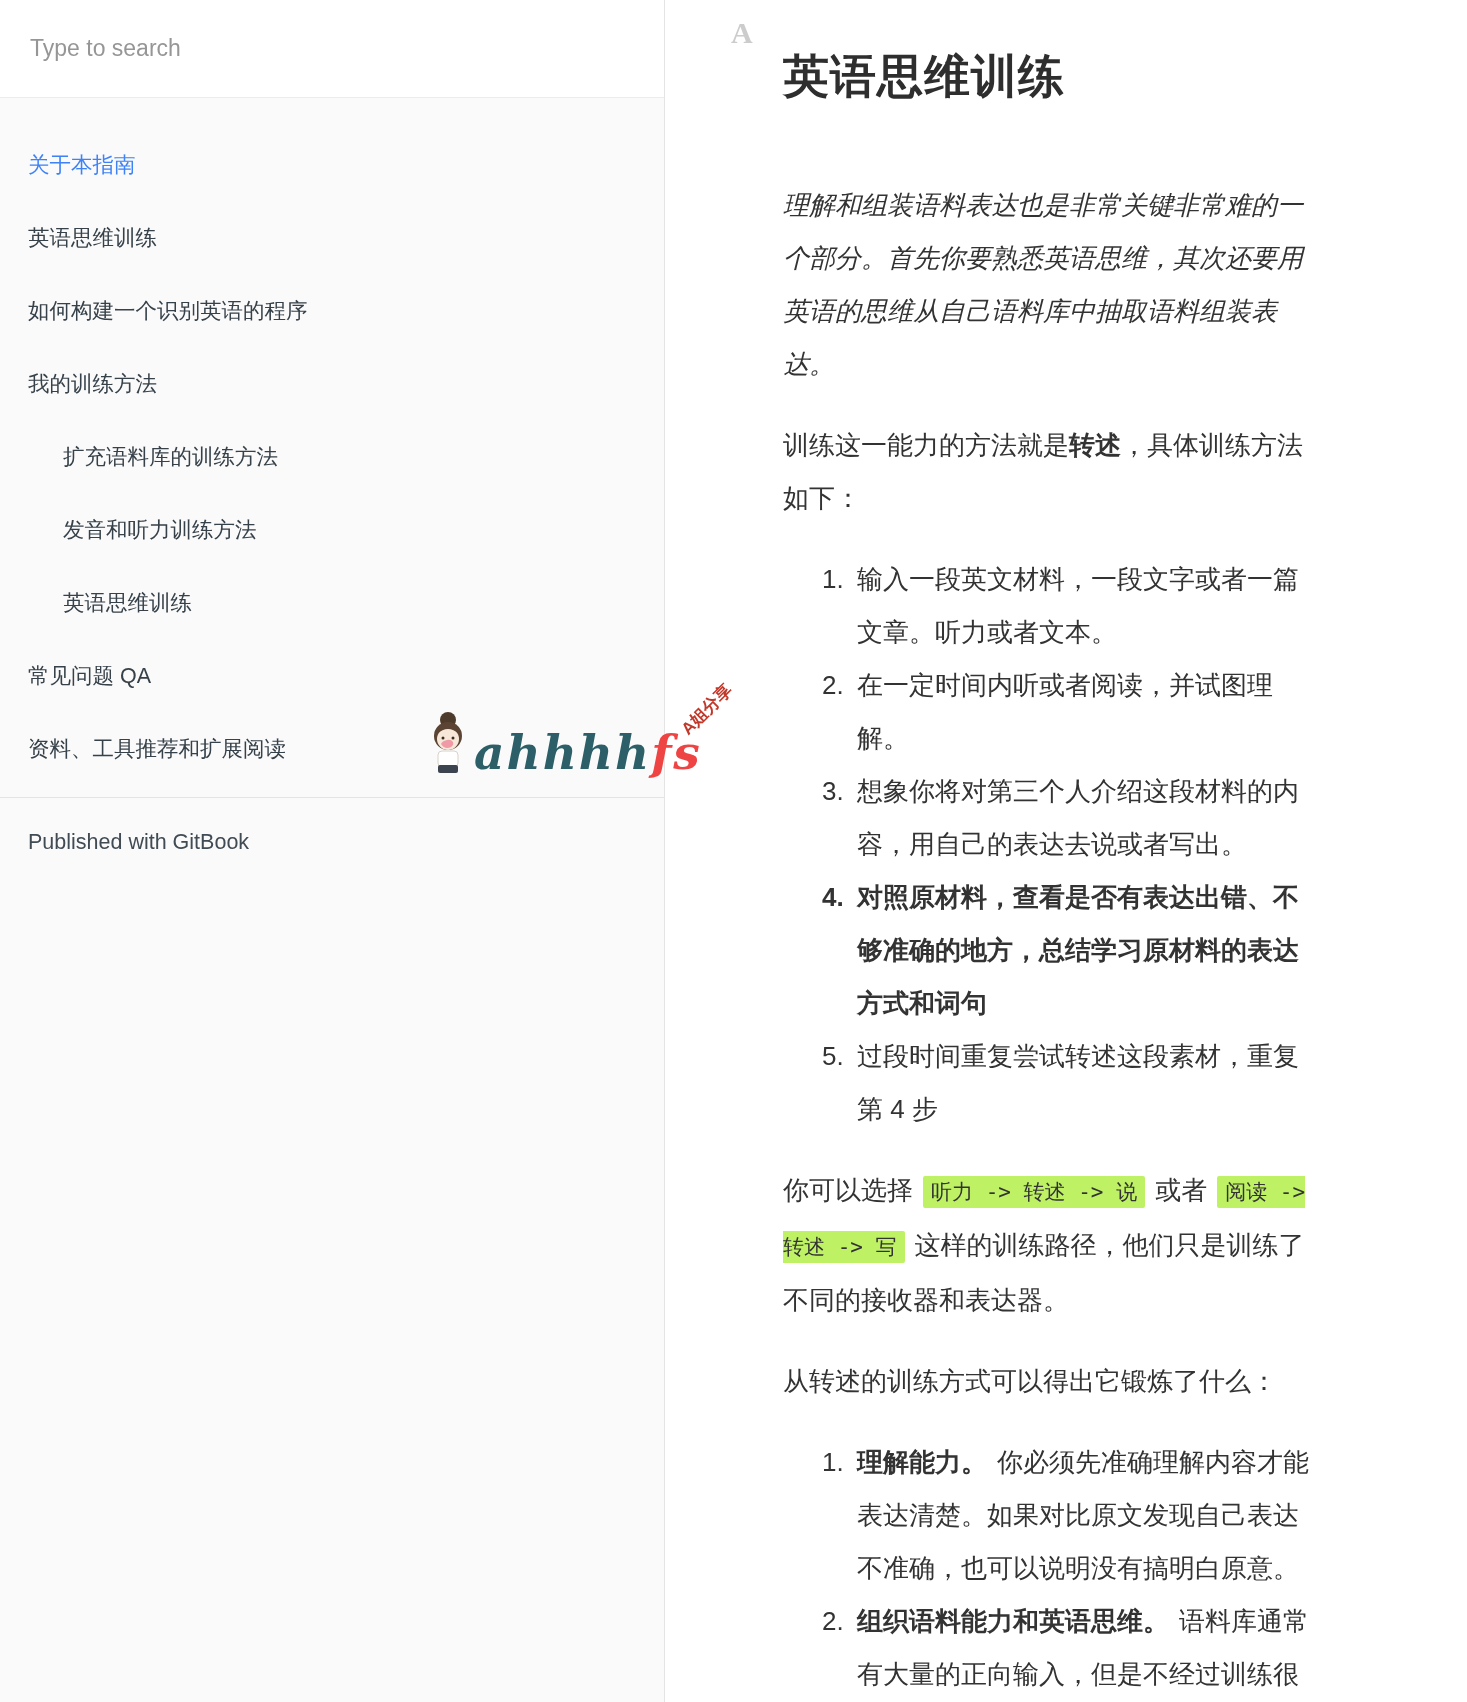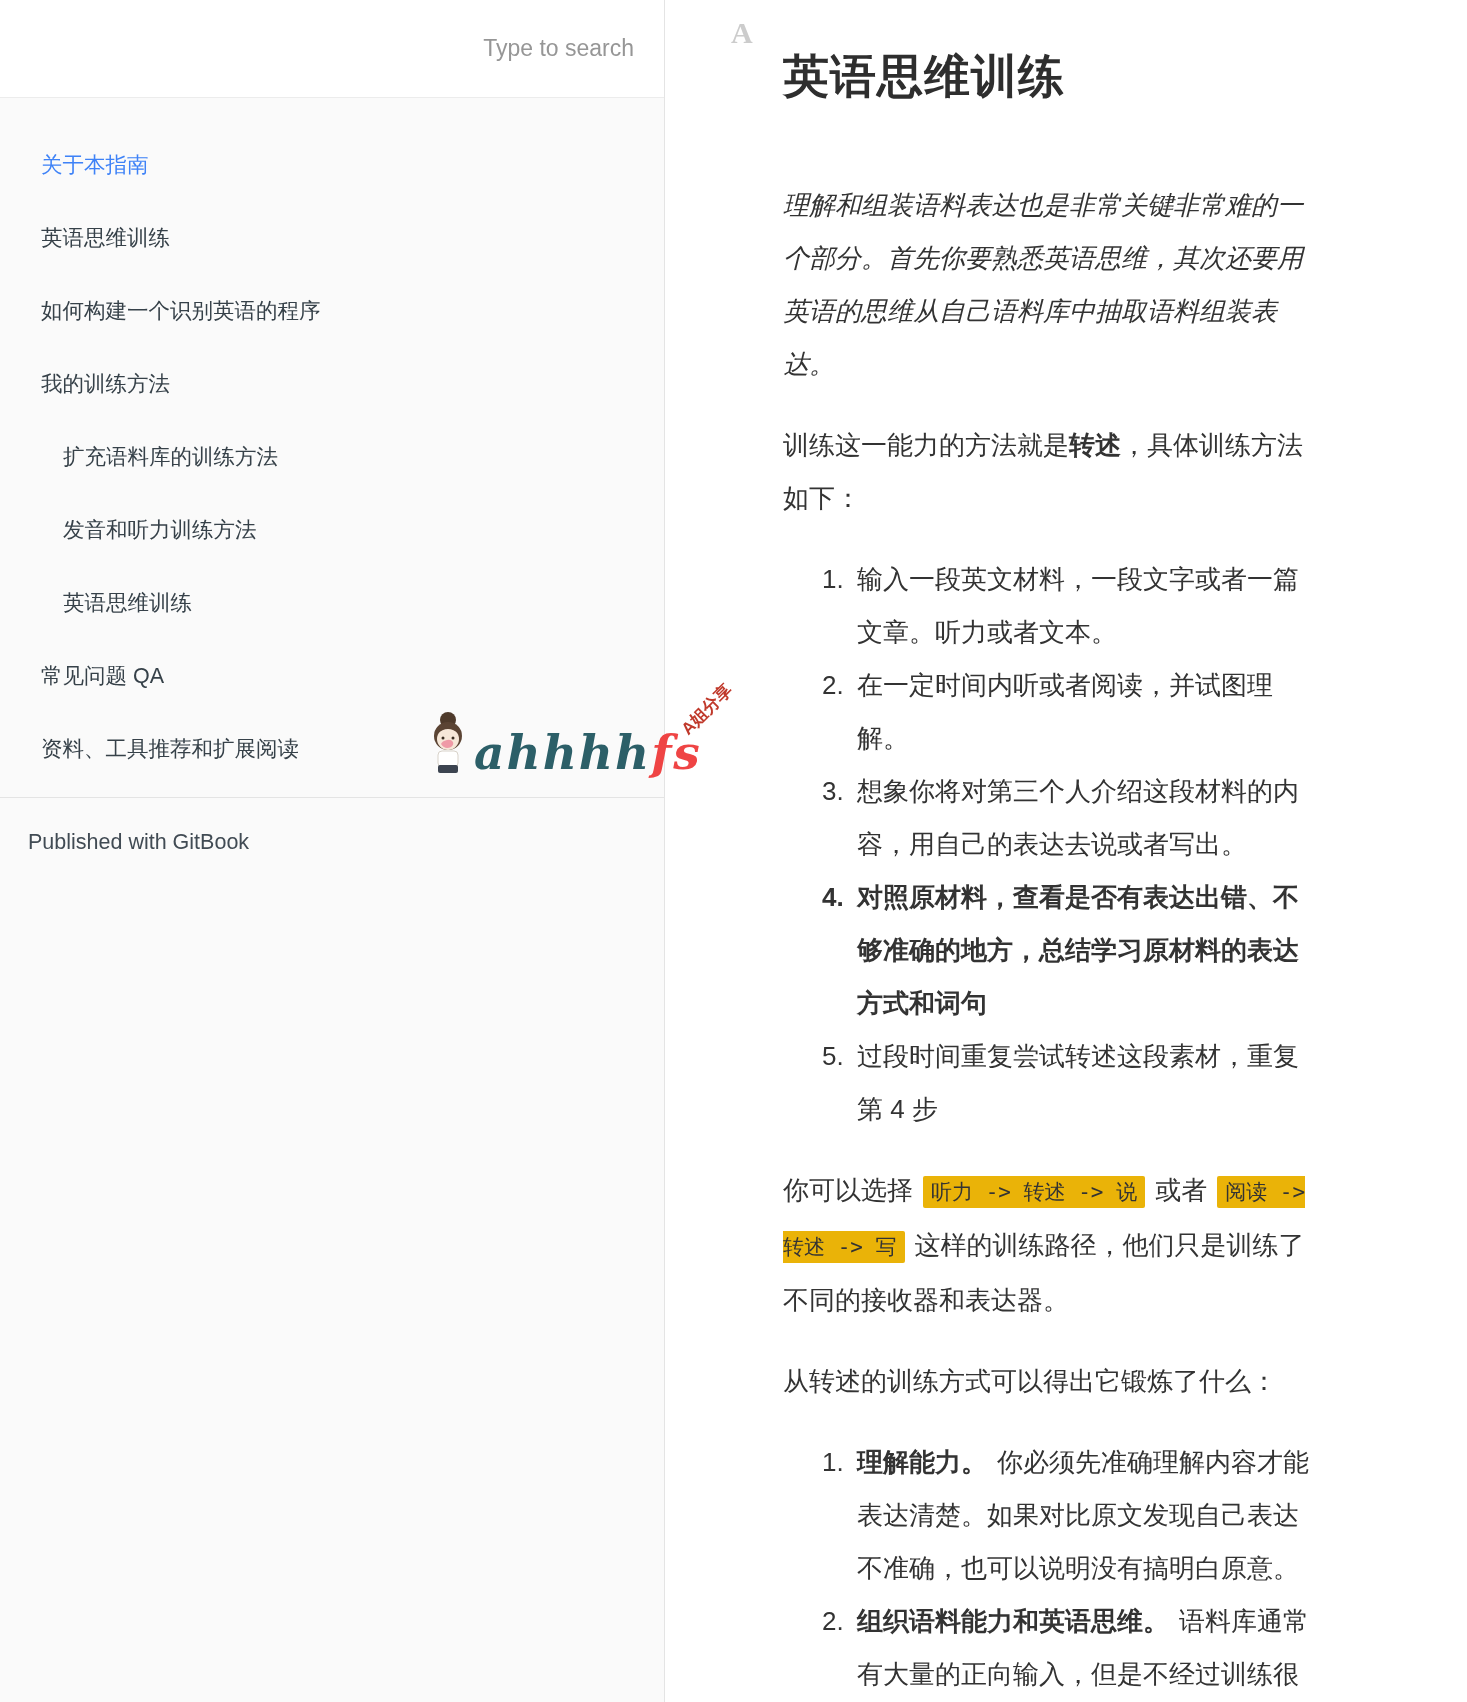--- a/index.html
+++ b/index.html
@@ -20,27 +20,26 @@
   .search {
     height:98px; background:#ffffff;
     border-bottom:1px solid #ececec;
     display:flex; align-items:center;
     padding:0 28px; box-sizing:border-box;
   }
   .search-input {
     border:none; outline:none; background:transparent;
     font-size:23px; color:#333; width:100%;
     font-family:"Liberation Sans","DejaVu Sans",sans-serif;
-    text-align:right;
   }
   .search-input::placeholder { color:#969696; }
   .nav ul { list-style:none; margin:30px 0 0 0; padding:0; }
   .nav li {
     height:73px; display:flex; align-items:center;
-    padding:0 41px; font-size:21.5px; color:#364149;
+    padding:0 28px; font-size:21.5px; color:#364149;
     cursor:pointer; box-sizing:border-box;
   }
   .nav li.indent { padding-left:63px; }
   .nav li.active { color:#3e82f7; }
   .nav-divider { margin-top:12px; border-top:1px solid #e4e4e4; }
   .gitbook-footer {
     padding:32px 28px; font-size:21.5px; color:#414b54; cursor:pointer;
   }
 
   
@@ -62,21 +61,21 @@
   .article p, .article ol {
     font-size:26px; line-height:53px; color:#333;
   }
   .article p { margin:28px 0; }
   .article p.lead { margin-top:76px;font-style:italic; }
   .article ol { margin:28px 0; padding-left:68px; }
   .article ol li { padding-left:6px; }
   .article .bold, .article strong { font-weight:700; }
   .article li strong { margin-right:10px; }
   .chip {
-    background:#eab308;
+    background:#bef264;
     font-family:"DejaVu Sans Mono","Liberation Mono",monospace;
     font-size:21px; color:#333;
     padding:4px 8px; border-radius:2px; margin:0 10px;
   }
 
   
   .watermark { position:absolute; left:424px; top:712px; width:330px; z-index:5; pointer-events:none; }
   .wm-row { position:relative; display:flex; align-items:flex-end; }
   .wm-mascot { width:48px; height:64px; margin-right:2px; flex:0 0 auto; }
   .wm-script {

